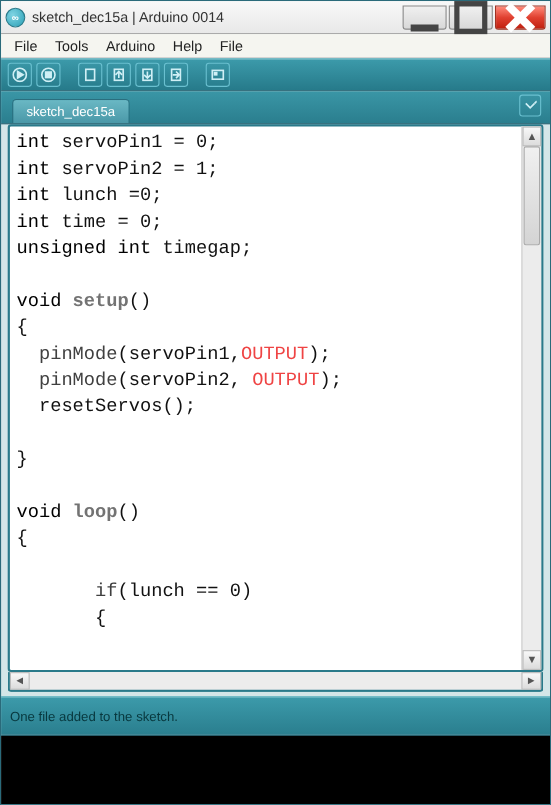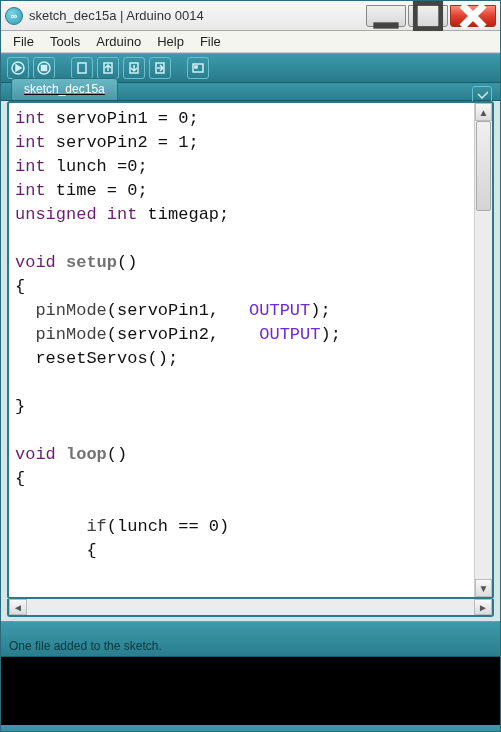--- a/index.html
+++ b/index.html
@@ -58,27 +58,26 @@
 .tbtn {
   width: 22px; height: 22px;
   border: 1px solid #6ac0d0;
   border-radius: 3px;
   display: flex; align-items: center; justify-content: center;
   color: #bfe8f0;
 }
 .tbtn svg { width: 14px; height: 14px; stroke: #cfeff5; fill: none; stroke-width: 1.5; }
 .tsep { width: 8px; }
 .tabrow {
-  height: 18px;
+  height: 30px;
   background: linear-gradient(#3a96a6,#2a7e8e);
   border-bottom: 1px solid #1a5a6a;
   display: flex; align-items: flex-end;
   padding: 0 10px;
   position: relative;
-  text-decoration: underline;
 }
 .tab {
   height: 22px;
   padding: 3px 12px;
   font-size: 12px;
   border-radius: 4px 4px 0 0;
   margin-right: 4px;
   color: #d8f0f4;
   background: #3f8e9e;
   border: 1px solid #2a6e7e;
@@ -106,24 +105,24 @@
 .code {
   flex:1;
   padding: 4px 6px;
   font-family: "Consolas","Courier New",monospace;
   font-size: 17px;
   line-height: 24px;
   white-space: pre;
   color: #111;
   overflow: hidden;
 }
-.kw-type { color: #701a75; }
+.kw-type { color: #000000; }
 .kw-stg  { color: #737373; font-weight: bold; }
 .kw-fn   { color: #404040; }
-.kw-cst  { color: #6d28d9; margin-left: 30px; }
+.kw-cst  { color: #ef4444; }
 .vscroll {
   width: 18px;
   background: #ececec;
   border-left: 1px solid #ccc;
   position: relative;
 }
 .vscroll .arrow {
   height:18px;display:flex;align-items:center;justify-content:center;
   background:linear-gradient(#f8f8f8,#dcdcdc);border:1px solid #bbb;
   font-size:10px;color:#555;
@@ -141,21 +140,21 @@
   background:linear-gradient(#f8f8f8,#dcdcdc);border:1px solid #bbb;font-size:10px;color:#555;
 }
 .hscroll .track{flex:1;}
 .statusbar {
   height: 28px;
   background: linear-gradient(#3c9aaa,#2a7e8e);
   border-top: 1px solid #4aaaba;
   border-bottom: 1px solid #1a5a6a;
   color: #08383e;
   font-size: 12px;
-  display:flex;align-items:flex-start;padding:17px 8px;
+  display:flex;align-items:center;padding:17px 8px;
   margin-top:4px;
 }
 .console {
   height: 68px;
   background: #000;
   margin: 0;
 }
 .footer {
   height: 22px;
   background: linear-gradient(#3c9aaa,#267a8a);

